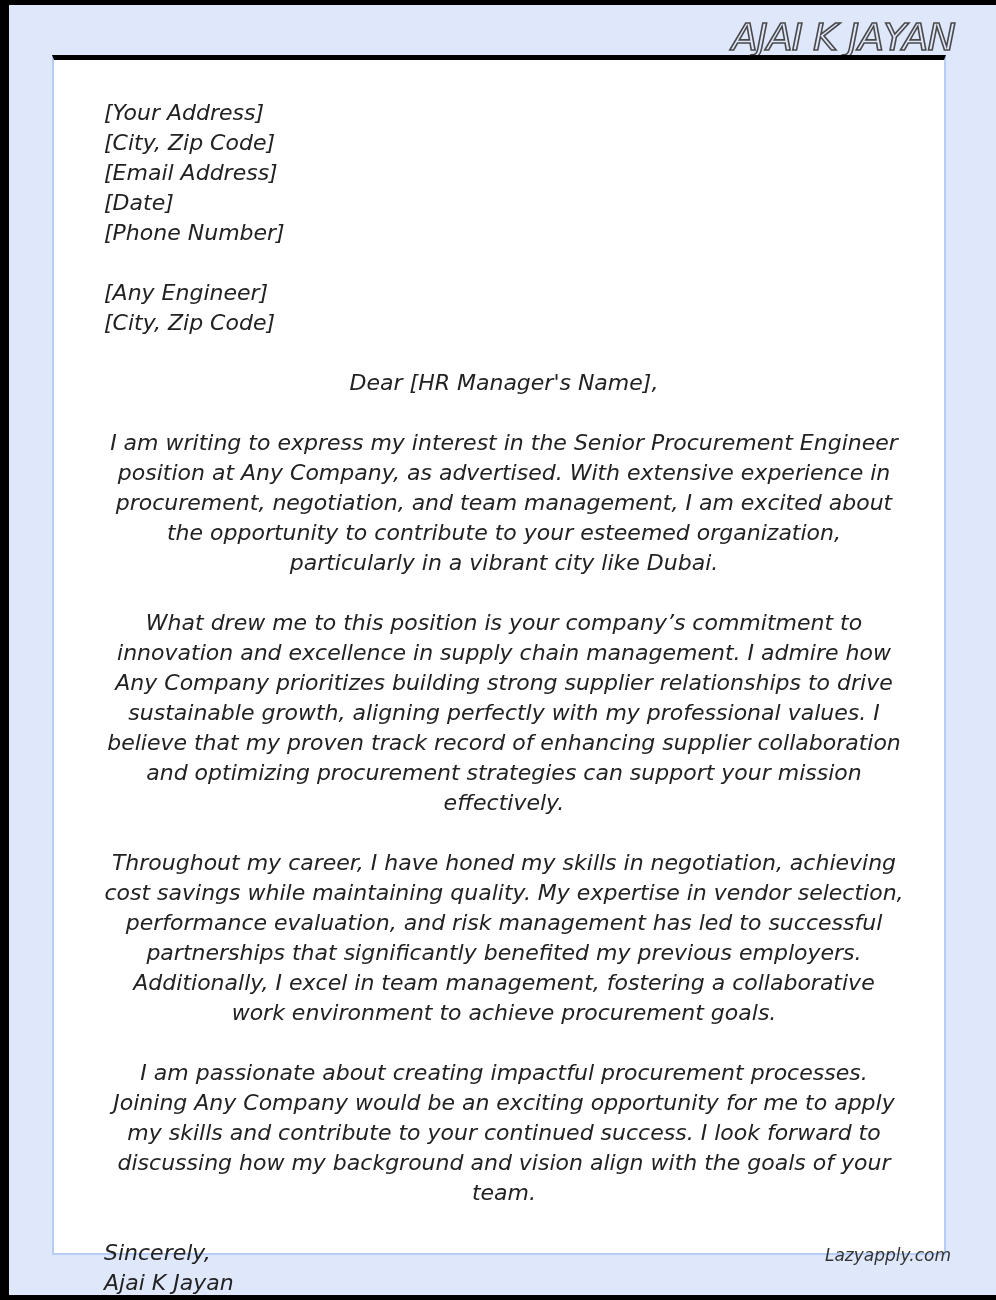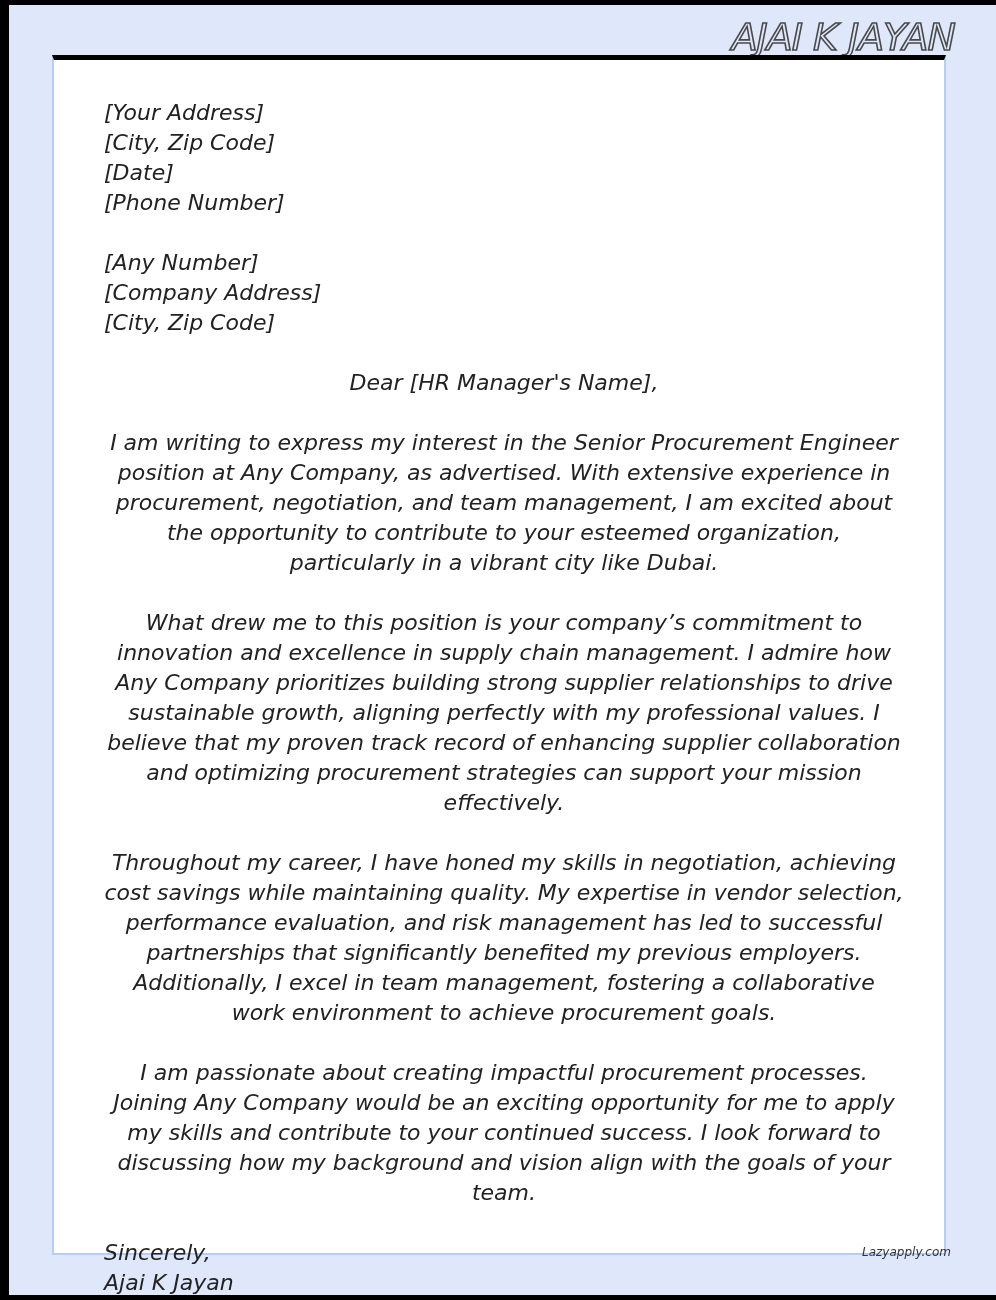--- a/index.html
+++ b/index.html
@@ -70,44 +70,44 @@
     .content .block {
       margin-bottom: 30px;
     }
     .content .closing {
       margin-bottom: 0;
     }
     .watermark {
       position: absolute;
       right: 54px;
       top: 1240px;
-      font-size: 12px;
+      font-size: 17px;
       color: #333;
       z-index: 3;
     }
   </style>
 </head>
 <body>
 
 <div class="frame">
   <div class="name-header">AJAI K JAYAN</div>
 
   <div class="page"></div>
 
   <div class="content">
     <div class="block">
       <span class="line">[Your Address]</span>
       <span class="line">[City, Zip Code]</span>
+      <span class="line">[Email Address]</span>
       <span class="line">[Date]</span>
       <span class="line">[Phone Number]</span>
     </div>
 
     <div class="block">
-      <span class="line">[Any Number]</span>
-      <span class="line">[Company Address]</span>
+      <span class="line">[Any Engineer]</span>
       <span class="line">[City, Zip Code]</span>
     </div>
 
     <p>Dear [HR Manager's Name],</p>
 
     <p>I am writing to express my interest in the Senior Procurement Engineer position at Any Company, as advertised. With extensive experience in procurement, negotiation, and team management, I am excited about the opportunity to contribute to your esteemed organization, particularly in a vibrant city like Dubai.</p>
     <p>What drew me to this position is your company’s commitment to innovation and excellence in supply chain management. I admire how Any Company prioritizes building strong supplier relationships to drive sustainable growth, aligning perfectly with my professional values. I believe that my proven track record of enhancing supplier collaboration and optimizing procurement strategies can support your mission effectively.</p>
     <p>Throughout my career, I have honed my skills in negotiation, achieving cost savings while maintaining quality. My expertise in vendor selection, performance evaluation, and risk management has led to successful partnerships that significantly benefited my previous employers. Additionally, I excel in team management, fostering a collaborative work environment to achieve procurement goals.</p>
     <p>I am passionate about creating impactful procurement processes. Joining Any Company would be an exciting opportunity for me to apply my skills and contribute to your continued success. I look forward to discussing how my background and vision align with the goals of your team.</p>
 

